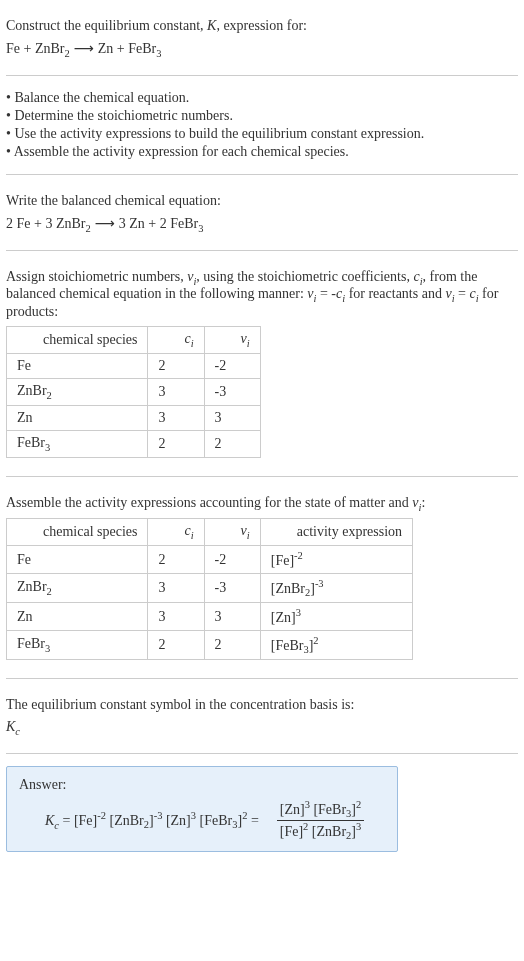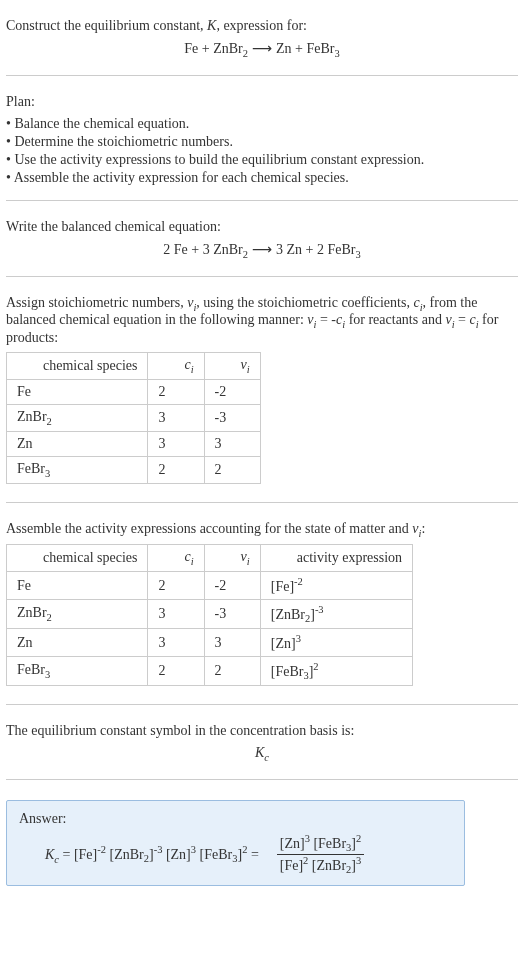--- a/index.html
+++ b/index.html
@@ -18,21 +18,20 @@
 hr.sep {
   border: none;
   border-top: 1px solid #ccc;
   margin: 6px 0;
 }
 .prompt-line {
   margin: 6px 0;
 }
 .eq {
   margin: 4px 0;
-  text-align: center;
 }
 .sub { vertical-align: sub; font-size: 0.75em; }
 .sup { vertical-align: super; font-size: 0.75em; }
 .arrow { padding: 0 4px; }
 .bullet-list {
   margin: 2px 0;
 }
 .bullet-item {
   margin: 2px 0;
 }
@@ -48,23 +47,23 @@
 }
 table.data th {
   background: #fff;
   padding-left: 36px;
 }
 .ital { font-style: italic; }
 .answer-box {
   border: 1px solid #9bbde0;
   background: #e6f0fa;
   padding: 10px 12px;
-  margin: 8px 0;
+  margin: 0 0;
   border-radius: 2px;
-  width: 459px;
+  width: 392px;
   box-sizing: border-box;
 }
 .answer-label {
   margin-bottom: 6px;
 }
 .kc-line {
   display: flex;
   align-items: center;
   gap: 16px;
   padding-left: 26px;
@@ -93,21 +92,20 @@
     Construct the equilibrium constant, <span class="ital">K</span>, expression for:
   </div>
   <div class="eq">
     Fe + ZnBr<span class="sub">2</span><span class="arrow">⟶</span>Zn + FeBr<span class="sub">3</span>
   </div>
 </div>
 
 <hr class="sep">
 
 <div class="section">
-  <div class="prompt-line">Plan:</div>
   <div class="bullet-list">
     <div class="bullet-item">• Balance the chemical equation.</div>
     <div class="bullet-item">• Determine the stoichiometric numbers.</div>
     <div class="bullet-item">• Use the activity expressions to build the equilibrium constant expression.</div>
     <div class="bullet-item">• Assemble the activity expression for each chemical species.</div>
   </div>
 </div>
 
 <hr class="sep">
 

